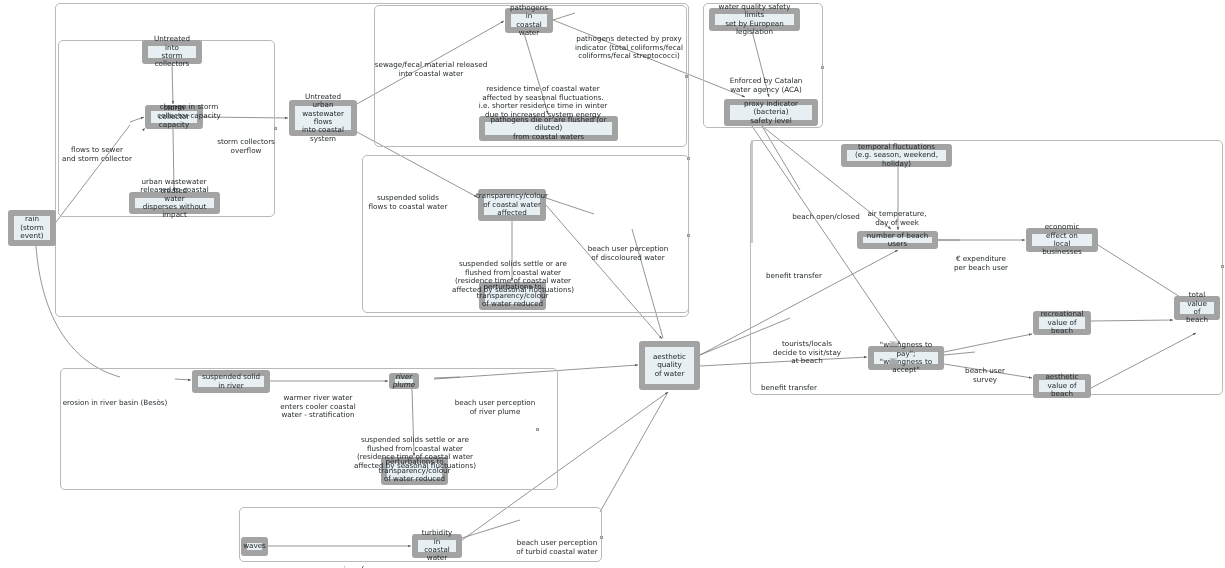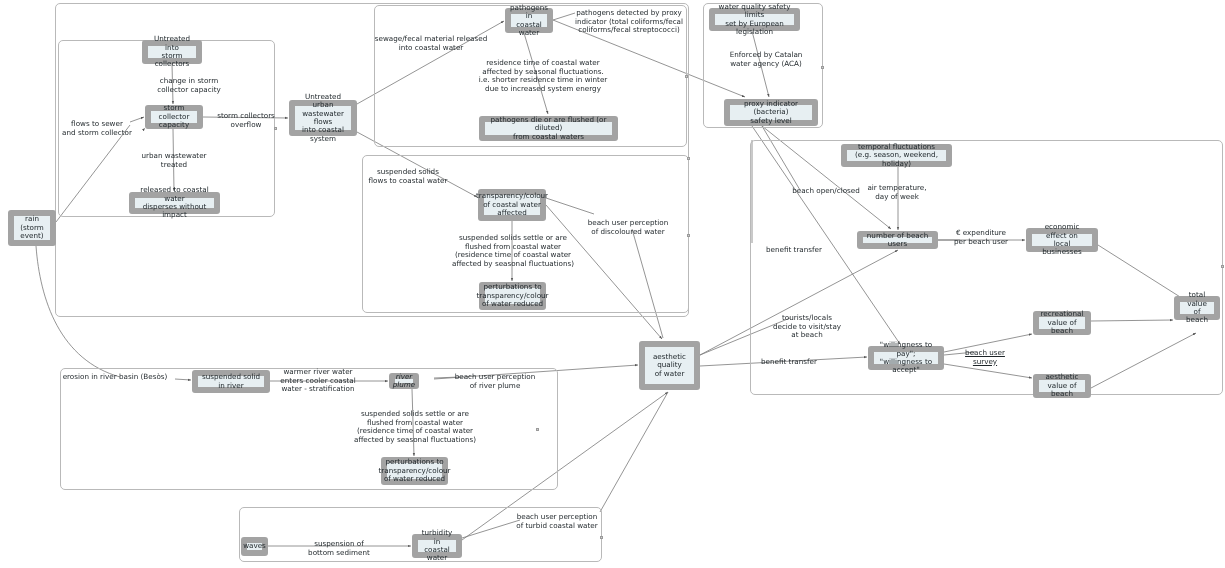--- a/index.html
+++ b/index.html
@@ -31,20 +31,21 @@
   }
   .elabel{
     position:absolute;
     font-size:7.2px;
     color:#1d2428;
     text-align:center;
     line-height:1.2;
     white-space:pre-line;
     background:transparent;
     transform:translateX(-50%);
+    margin-top:26px;
   }
   .handle{
     position:absolute;
     width:3px;height:3px;
     background:#cfcfcf;
     border:1px solid #9a9a9a;
     box-sizing:border-box;
   }
 </style>
 </head>
@@ -205,21 +206,21 @@
   <div class="elabel" style="left:826px;top:187px;">beach open/closed</div>
   <div class="elabel" style="left:897px;top:184px;">air temperature,
 day of week</div>
   <div class="elabel" style="left:794px;top:246px;">benefit transfer</div>
   <div class="elabel" style="left:981px;top:229px;">€ expenditure
 per beach user</div>
   <div class="elabel" style="left:807px;top:314px;">tourists/locals
 decide to visit/stay
 at beach</div>
   <div class="elabel" style="left:789px;top:358px;">benefit transfer</div>
-  <div class="elabel" style="left:985px;top:349px;text-decoration:underline;">beach user
+  <div class="elabel" style="left:985px;top:341px;">beach user
 survey</div>
   <div class="elabel" style="left:115px;top:373px;">erosion in river basin (Besòs)</div>
   <div class="elabel" style="left:318px;top:368px;">warmer river water
 enters cooler coastal
 water - stratification</div>
   <div class="elabel" style="left:495px;top:373px;">beach user perception
 of river plume</div>
   <div class="elabel" style="left:415px;top:410px;">suspended solids settle or are
 flushed from coastal water
 (residence time of coastal water

